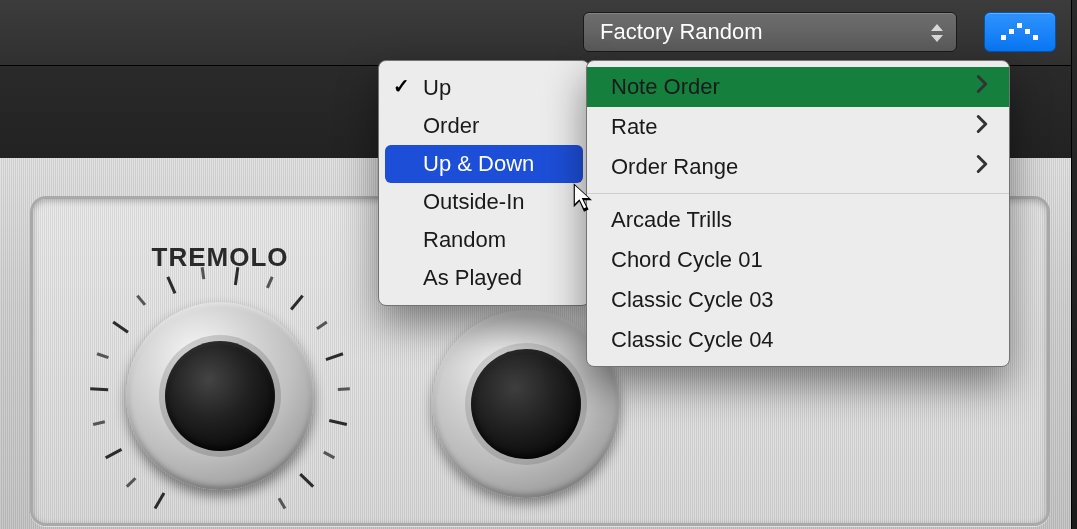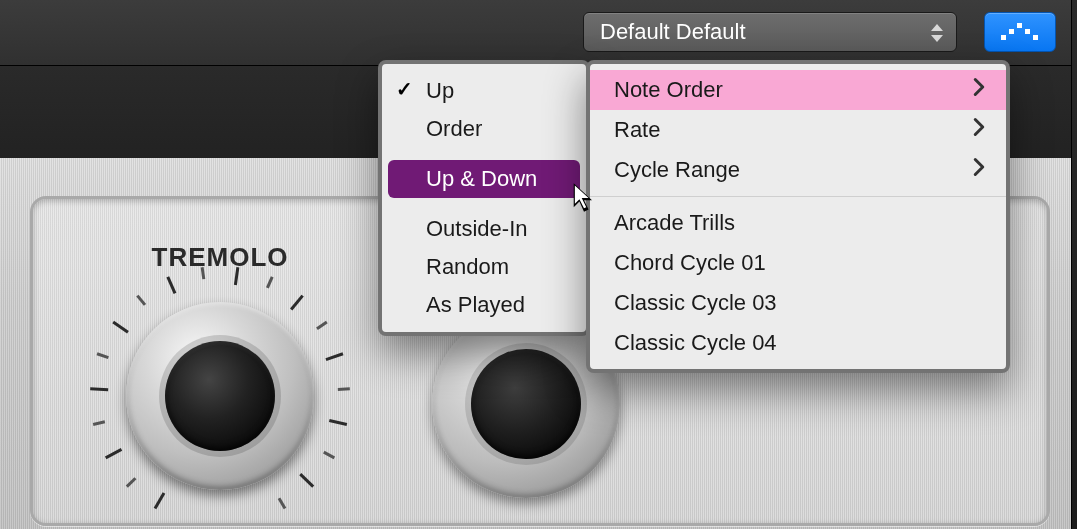--- a/index.html
+++ b/index.html
@@ -84,56 +84,56 @@
     box-shadow: 0 6px 12px rgba(0,0,0,.4), inset 0 2px 4px rgba(255,255,255,.5), inset 0 -3px 6px rgba(0,0,0,.3);
   }
   .knob2::before{
     content:""; position:absolute; left:50%; top:50%; width:110px; height:110px; margin:-55px 0 0 -55px; border-radius:50%;
     background: radial-gradient(circle at 40% 35%, #3e3e3e 0%, #1f1f1f 45%, #090909 80%, #000 100%);
     box-shadow: inset 0 2px 4px rgba(255,255,255,.06), inset 0 -3px 6px rgba(0,0,0,.7), 0 0 0 6px rgba(0,0,0,.12);
   }
 
   
   .menu {
-    position: absolute; background: #ececec; border: 4px solid #737373; border-radius: 8px;
+    position: absolute; background: #ececec; border: 1px solid #737373; border-radius: 8px;
     box-shadow: 0 18px 40px rgba(0,0,0,.45);
     padding: 6px 0;
   }
   .menu.main { left: 586px; top: 60px; width: 424px; }
   .menu .item {
     display: flex; align-items: center; justify-content: space-between;
     padding: 7px 20px 7px 24px; font-size: 22px; color: #1a1a1a;
   }
   .menu .item .label { flex: 1; text-align: left; }
   .menu .item .chev { width: 14px; height: 20px; }
   .menu .sep { height: 1px; background: #cfcfcf; margin: 6px 0; }
-  .menu .item.hover { background: #f9a8d4; align-items: center; }
+  .menu .item.hover { background: #15803d; align-items: center; }
 
   
   .menu.sub { left: 378px; top: 60px; width: 212px; padding: 8px 0; }
   .menu.sub .item { padding: 6px 16px 6px 44px; font-size: 22px; position: relative; }
   .menu.sub .item.selected::before {
     content: "✓"; position: absolute; left: 14px; top: 5px; font-size: 20px; color: #000; font-weight: 700;
   }
-  .menu.sub .item.highlight { background: #701a75; color: #fff; border-radius: 6px; margin: 12px 6px; padding-left: 38px; }
+  .menu.sub .item.highlight { background: #1d4ed8; color: #fff; border-radius: 6px; margin: 0 6px; padding-left: 38px; }
 
   
   .cursor { position: absolute; left: 572px; top: 182px; width: 24px; height: 32px; z-index: 50; pointer-events: none; }
 
   
   .edge { position:absolute; right:0; top:0; width:6px; height:529px; background: linear-gradient(#2a2a2a,#1b1b1b); border-left:1px solid #000; }
 </style>
 </head>
 <body>
 
 <div class="toolbar"></div>
 <div class="band"></div>
 
 <div class="preset">
-  <span>Default Default</span>
+  <span>Factory Random</span>
   <div class="stepper">
     <svg width="14" height="8" viewBox="0 0 14 8">
         <polygon points="7,0 13,7 1,7" fill="#d8d8d8"></polygon>
       </svg>
     <svg width="14" height="8" viewBox="0 0 14 8">
         <polygon points="1,1 13,1 7,8" fill="#d8d8d8"></polygon>
       </svg>
   </div>
 </div>
 
@@ -208,21 +208,21 @@
           <polyline points="2,2 8,8 2,14" fill="none" stroke="#333" stroke-width="2.4" stroke-linecap="round" stroke-linejoin="round"></polyline>
         </svg></span>
     </div>
     <div class="item">
       <span class="label">Rate</span>
       <span><svg class="chev" viewBox="0 0 10 16">
           <polyline points="2,2 8,8 2,14" fill="none" stroke="#333" stroke-width="2.4" stroke-linecap="round" stroke-linejoin="round"></polyline>
         </svg></span>
     </div>
     <div class="item">
-      <span class="label">Cycle Range</span>
+      <span class="label">Order Range</span>
       <span><svg class="chev" viewBox="0 0 10 16">
           <polyline points="2,2 8,8 2,14" fill="none" stroke="#333" stroke-width="2.4" stroke-linecap="round" stroke-linejoin="round"></polyline>
         </svg></span>
     </div>
     <div class="sep"></div>
     <div class="item">
       <span class="label">Arcade Trills</span>
     </div>
     <div class="item">
       <span class="label">Chord Cycle 01</span>

